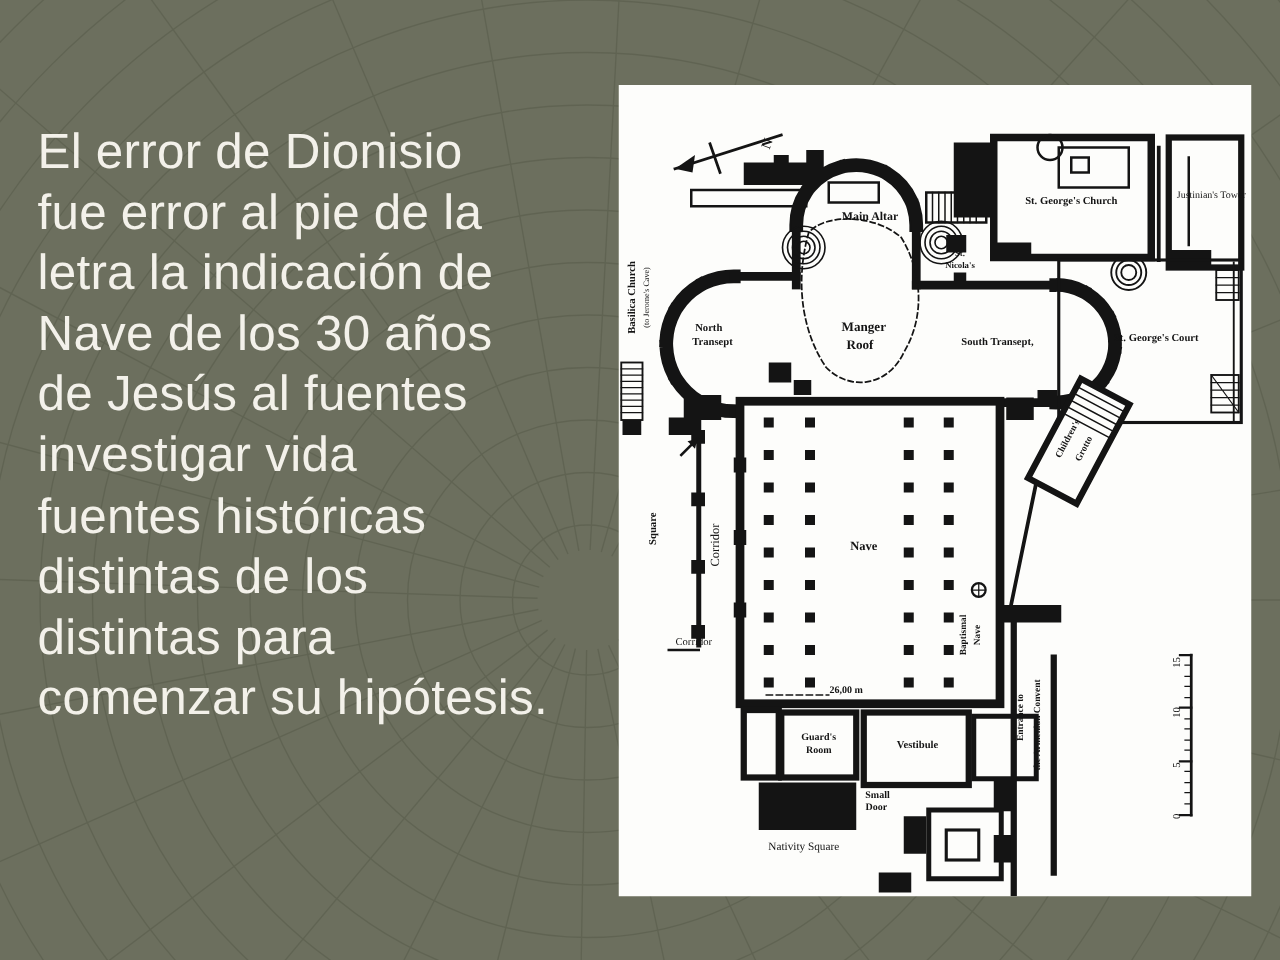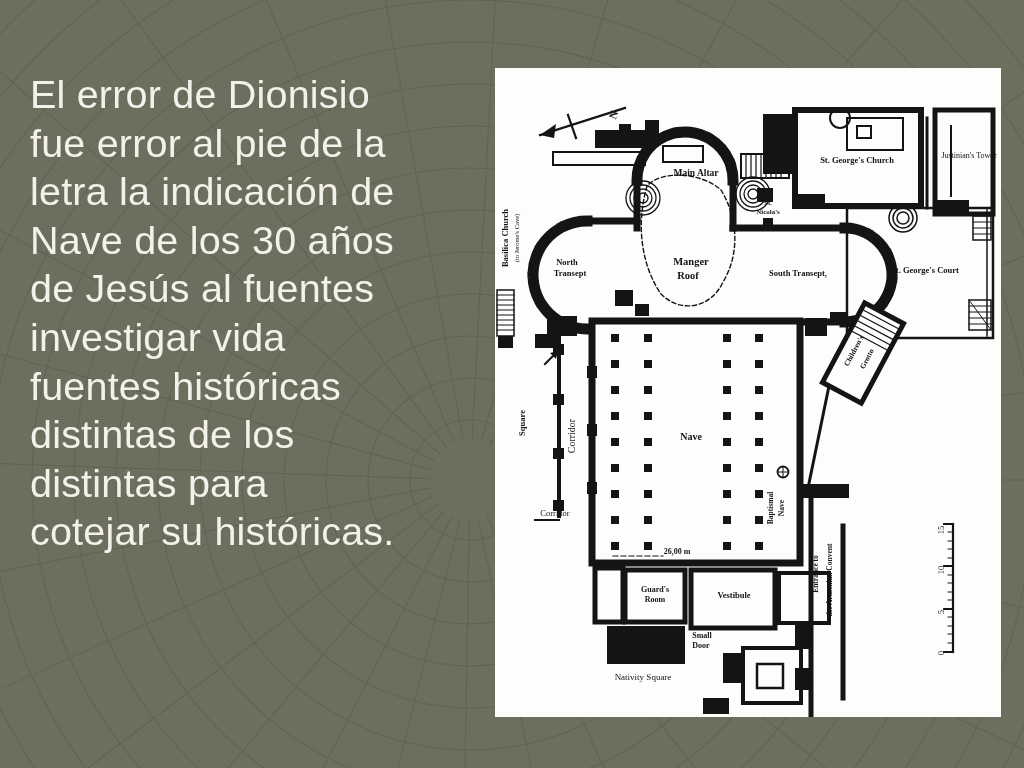--- a/index.html
+++ b/index.html
@@ -3,21 +3,21 @@
 <meta charset="utf-8">
 <style>
   html,body{margin:0;padding:0;}
   body{
     width:1024px;height:768px;overflow:hidden;position:relative;
     background:#6c6f5e;
     font-family:"Liberation Sans", sans-serif;
   }
   .bg-pattern{position:absolute;left:0;top:0;width:1024px;height:768px;}
   .slide-text{
-    position:absolute;left:30px;top:70px;width:470px;
+    position:absolute;left:30px;top:97px;width:470px;
     color:#f3f1ea;font-size:39.5px;line-height:48.6px;
     letter-spacing:0.2px;
   }
   .slide-text .line{white-space:pre;}
   .slide-text .it{}
   .photo{
     position:absolute;left:495px;top:68px;width:506px;height:649px;
     background:#fdfdfb;overflow:hidden;
   }
   .photo svg{display:block;}
@@ -83,21 +83,21 @@
 <div class="slide-text">
   <div class="line"><span>El error de Dionisio</span><span class="it"></span><span></span></div>
   <div class="line"><span>fue error al pie de la</span><span class="it"></span><span></span></div>
   <div class="line"><span>letra la indicación de</span><span class="it"></span><span></span></div>
   <div class="line"><span>Nave de los </span><span class="it">30 años</span><span></span></div>
   <div class="line"><span></span><span class="it">de Jesús</span><span> al fuentes</span></div>
   <div class="line"><span>investigar vida</span><span class="it"></span><span></span></div>
   <div class="line"><span>fuentes históricas</span><span class="it"></span><span></span></div>
   <div class="line"><span>distintas de los</span><span class="it"></span><span></span></div>
   <div class="line"><span>distintas para</span><span class="it"></span><span></span></div>
-  <div class="line"><span>cotejar su históricas.</span><span class="it"></span><span></span></div>
+  <div class="line"><span>comenzar su hipótesis.</span><span class="it"></span><span></span></div>
 </div>
 
 <div class="photo">
   <svg class="plan" width="506" height="649" viewBox="0 0 506 649">
     <g stroke="#141414" fill="none" stroke-linecap="square">
 
       <path d="M45 67 L130 40" stroke-width="2.2"></path>
       <path d="M73 47 L81 70" stroke-width="2.2"></path>
       <polygon points="45,67 61,56 59,70" fill="#141414" stroke="none"></polygon>
 

